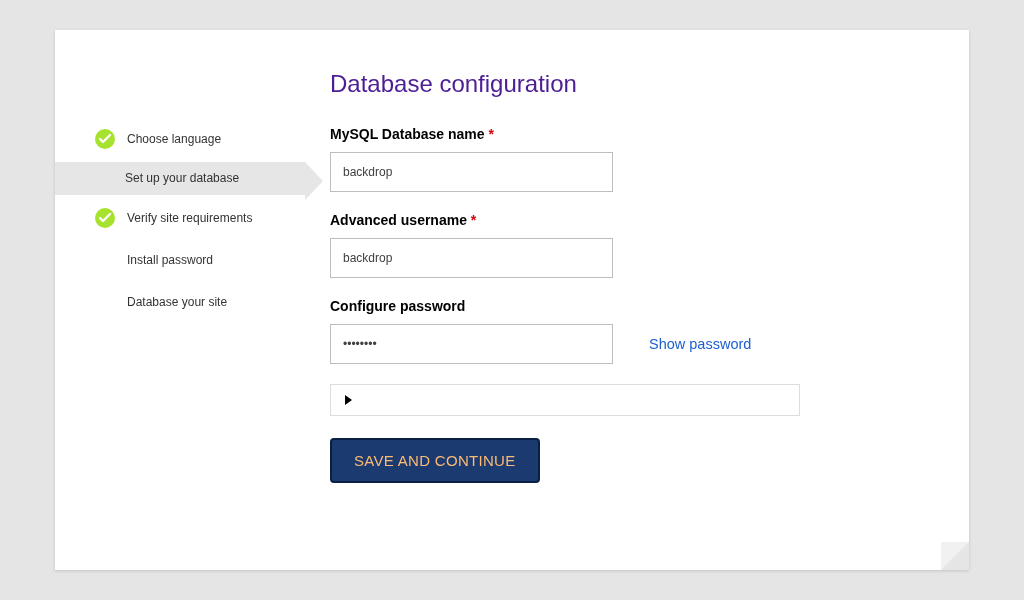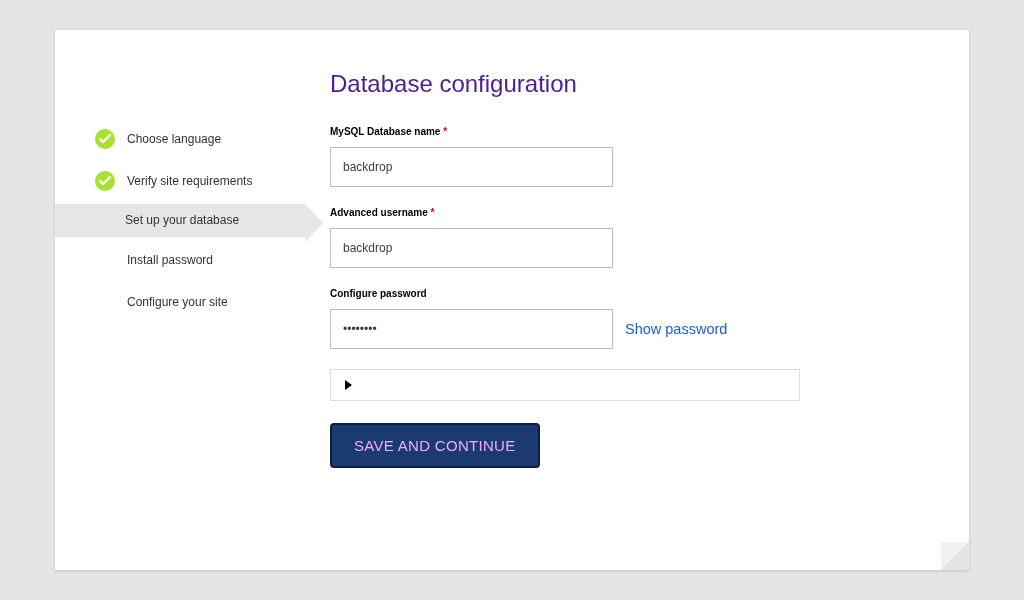--- a/index.html
+++ b/index.html
@@ -71,34 +71,34 @@
 h1 {
   font-size: 24px;
   font-weight: 400;
   color: #4c1d95;
   margin-bottom: 28px;
 }
 .field { margin-bottom: 20px; }
 .field label {
   display: block;
   font-weight: 700;
-  font-size: 10px;
+  font-size: 14px;
   margin-bottom: 10px;
 }
 .req { color: #d8000c; }
 .text-input {
   width: 283px;
   height: 40px;
   border: 1px solid #bdbdbd;
   padding: 0 12px;
   font-size: 12px;
   color: #404040;
   font-family: inherit;
 }
-.pw-row { display: flex; align-items: center; }
+.pw-row { display: flex; align-items: center; gap: 24px; }
 .show-pw {
   color: #1b5fcf;
   font-size: 14.5px;
   margin-left: 12px;
   cursor: pointer;
 }
 .adv {
   border: 1px solid #ddd;
   padding: 10px 14px;
   width: 470px;
@@ -111,21 +111,21 @@
 .adv .tri {
   width: 0; height: 0;
   border-top: 5px solid transparent;
   border-bottom: 5px solid transparent;
   border-left: 7px solid #000;
   margin-right: 12px;
 }
 .adv .adv-label { color: #1b5fcf; font-size: 17px; }
 .submit {
   background: #1b3a6f;
-  color: #f0abfc;
+  color: #fdba74;
   border: 2px solid #0b1f42;
   border-radius: 4px;
   padding: 12px 22px;
   font-size: 15px;
   letter-spacing: .3px;
   cursor: pointer;
 }
 
 .fold {
   position: absolute;
@@ -141,39 +141,39 @@
 <div class="panel">
   <aside class="sidebar">
     <div class="step done">
       <span class="step-icon">
         <svg viewBox="0 0 12 10">
             <path d="M1 5 L4 8 L11 1" stroke="#fff" stroke-width="2.4" fill="none" stroke-linecap="round" stroke-linejoin="round"></path>
           </svg>
       </span>
       <span class="label">Choose language</span>
     </div>
+    <div class="step current">
+
+      <span class="label">Set up your database</span>
+    </div>
     <div class="step done">
       <span class="step-icon">
         <svg viewBox="0 0 12 10">
             <path d="M1 5 L4 8 L11 1" stroke="#fff" stroke-width="2.4" fill="none" stroke-linecap="round" stroke-linejoin="round"></path>
           </svg>
       </span>
       <span class="label">Verify site requirements</span>
     </div>
-    <div class="step current">
-
-      <span class="label">Set up your database</span>
-    </div>
     <div class="step future">
       <span class="step-icon"></span>
       <span class="label">Install password</span>
     </div>
     <div class="step future">
       <span class="step-icon"></span>
-      <span class="label">Configure your site</span>
+      <span class="label">Database your site</span>
     </div>
   </aside>
 
   <main class="main">
     <h1>Database configuration</h1>
 
     <div class="field">
       <label>
         <span>MySQL Database name</span>
         <span class="req">*</span>

